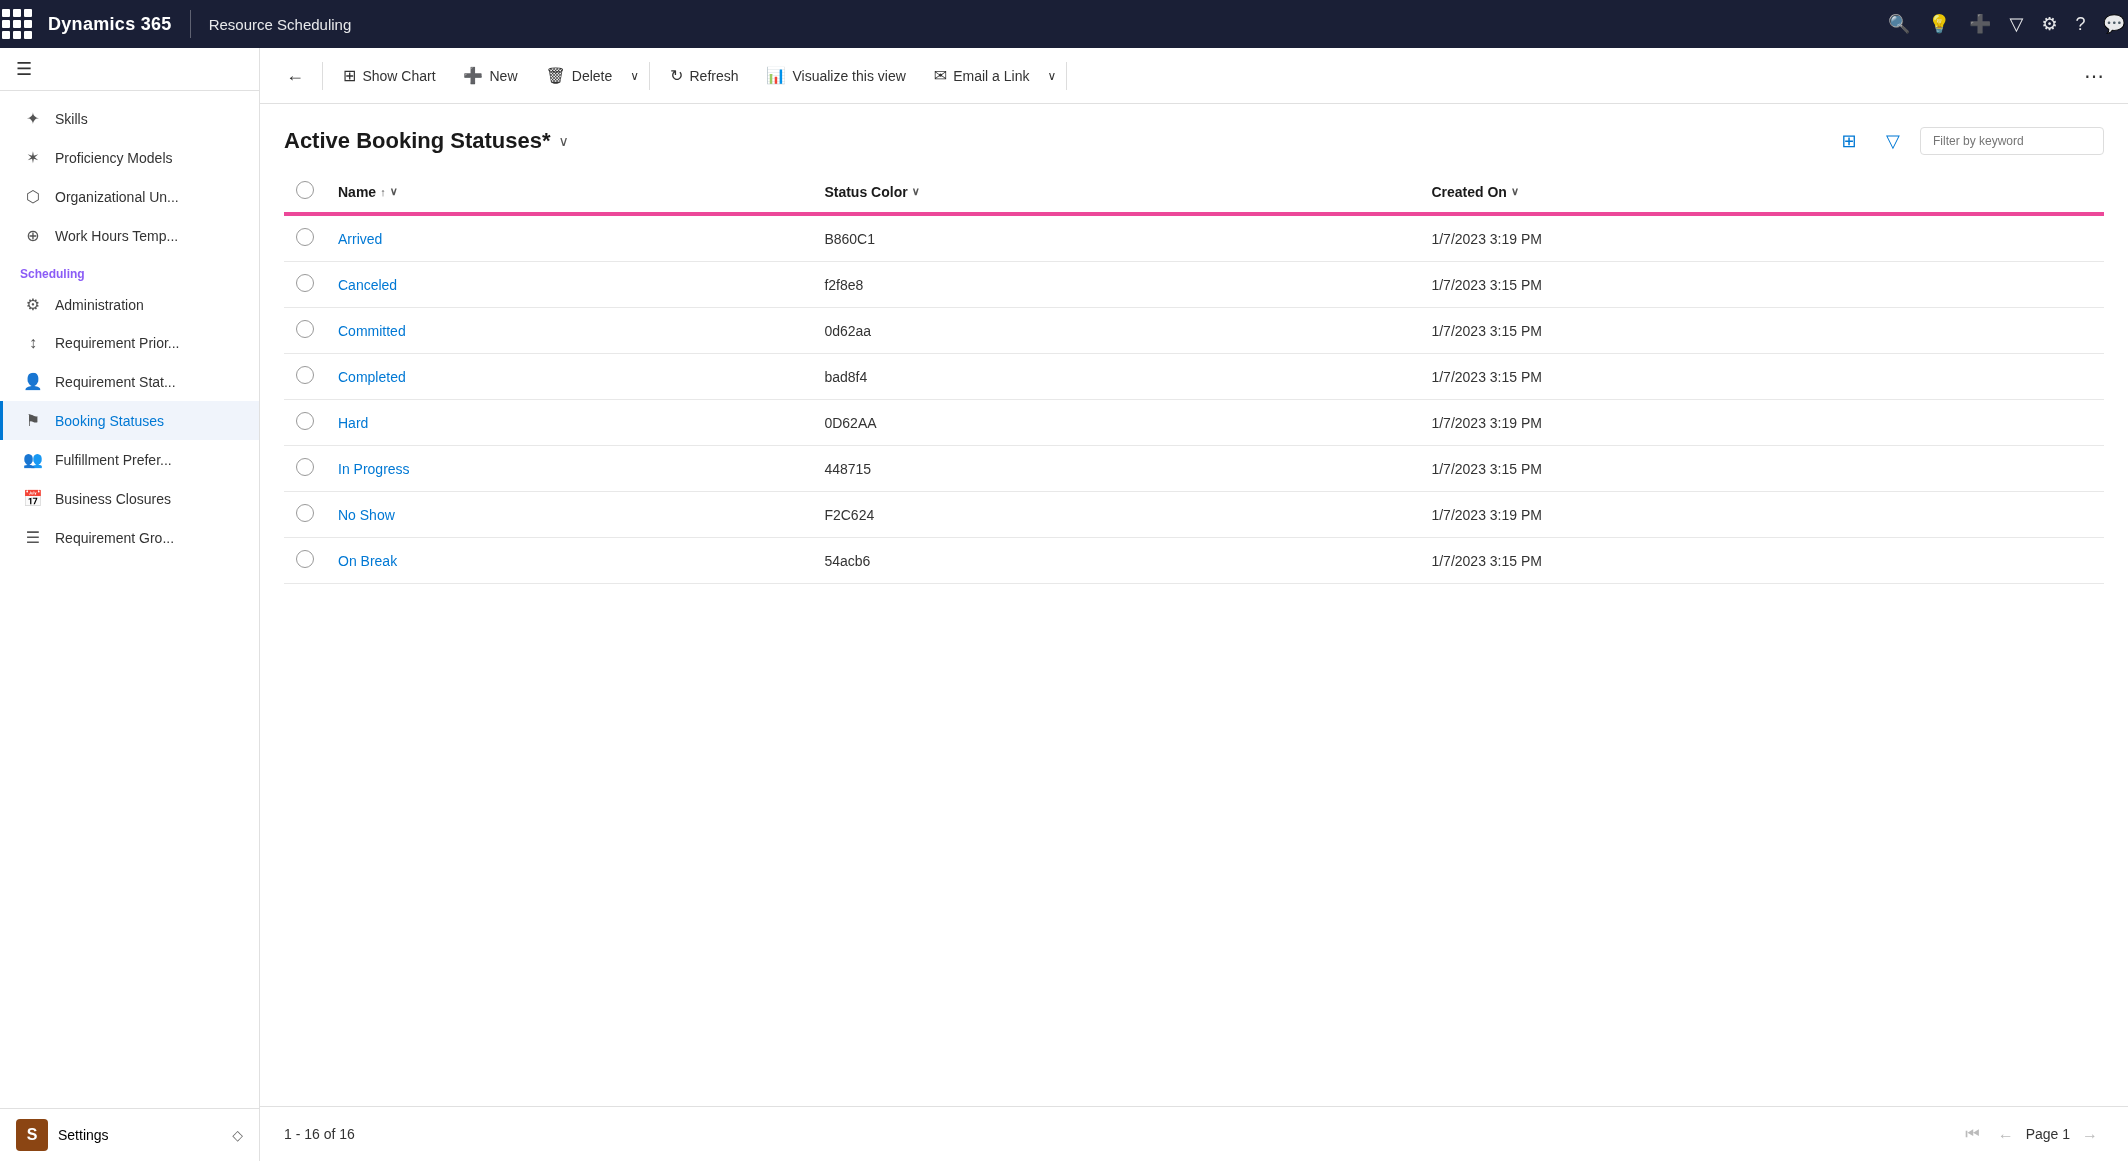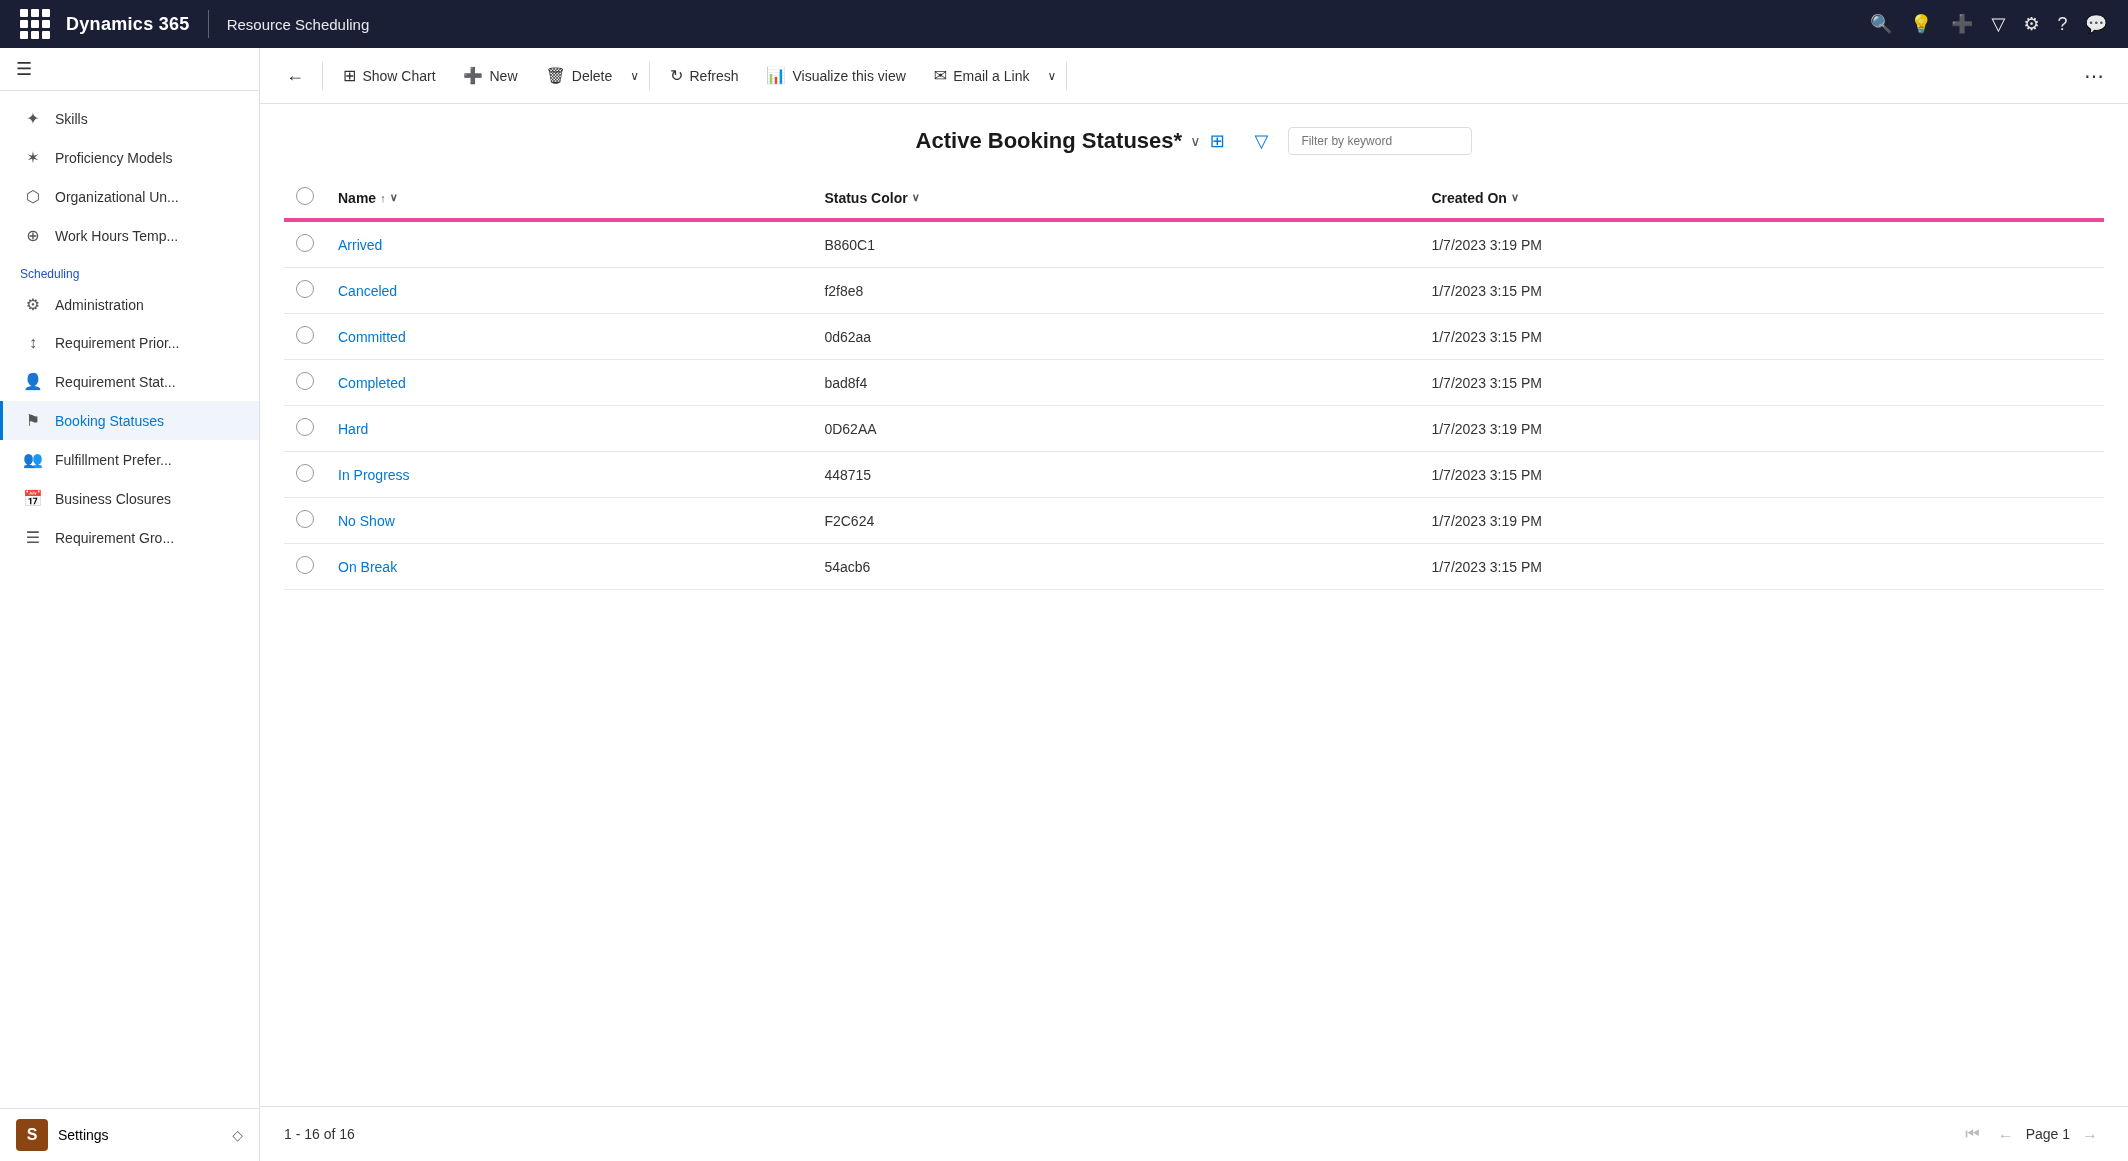--- a/index.html
+++ b/index.html
@@ -5,21 +5,21 @@
     * { box-sizing: border-box; margin: 0; padding: 0; }
     body { font-family: 'Segoe UI', sans-serif; font-size: 14px; background: #f3f2f1; display: flex; flex-direction: column; height: 100vh; overflow: hidden; }
 
     
     .top-nav {
       background: #1a1f36;
       color: white;
       height: 48px;
       display: flex;
       align-items: center;
-      padding: 0 20px;
+      padding: 0 2px;
       flex-shrink: 0;
       gap: 8px;
     }
     .top-nav-grid {
       display: grid;
       grid-template-columns: repeat(3,8px);
       grid-template-rows: repeat(3,8px);
       gap: 3px;
       margin-right: 8px;
       cursor: pointer;
@@ -111,22 +111,22 @@
     }
     .sidebar-item-icon {
       font-size: 16px;
       width: 20px;
       text-align: center;
       color: #555;
     }
     .sidebar-section-label {
       padding: 12px 20px 4px 20px;
       font-size: 12px;
-      font-weight: 400;
-      color: #1d4ed8;
+      font-weight: 700;
+      color: #8b5cf6;
       text-transform: none;
     }
     .sidebar-bottom {
       margin-top: auto;
       border-top: 1px solid #e0e0e0;
       padding: 10px 16px;
       display: flex;
       align-items: center;
       gap: 10px;
       cursor: pointer;
@@ -217,22 +217,22 @@
       flex: 1;
       overflow-y: auto;
       background: #fff;
       padding: 20px 24px;
     }
 
     
     .view-header {
       display: flex;
       align-items: center;
-      justify-content: center;
-      margin-bottom: 19px;
+      justify-content: space-between;
+      margin-bottom: 13px;
     }
     .view-title-row {
       display: flex;
       align-items: center;
       gap: 8px;
     }
     .view-title {
       font-size: 22px;
       font-weight: 700;
       color: #1a1a1a;

